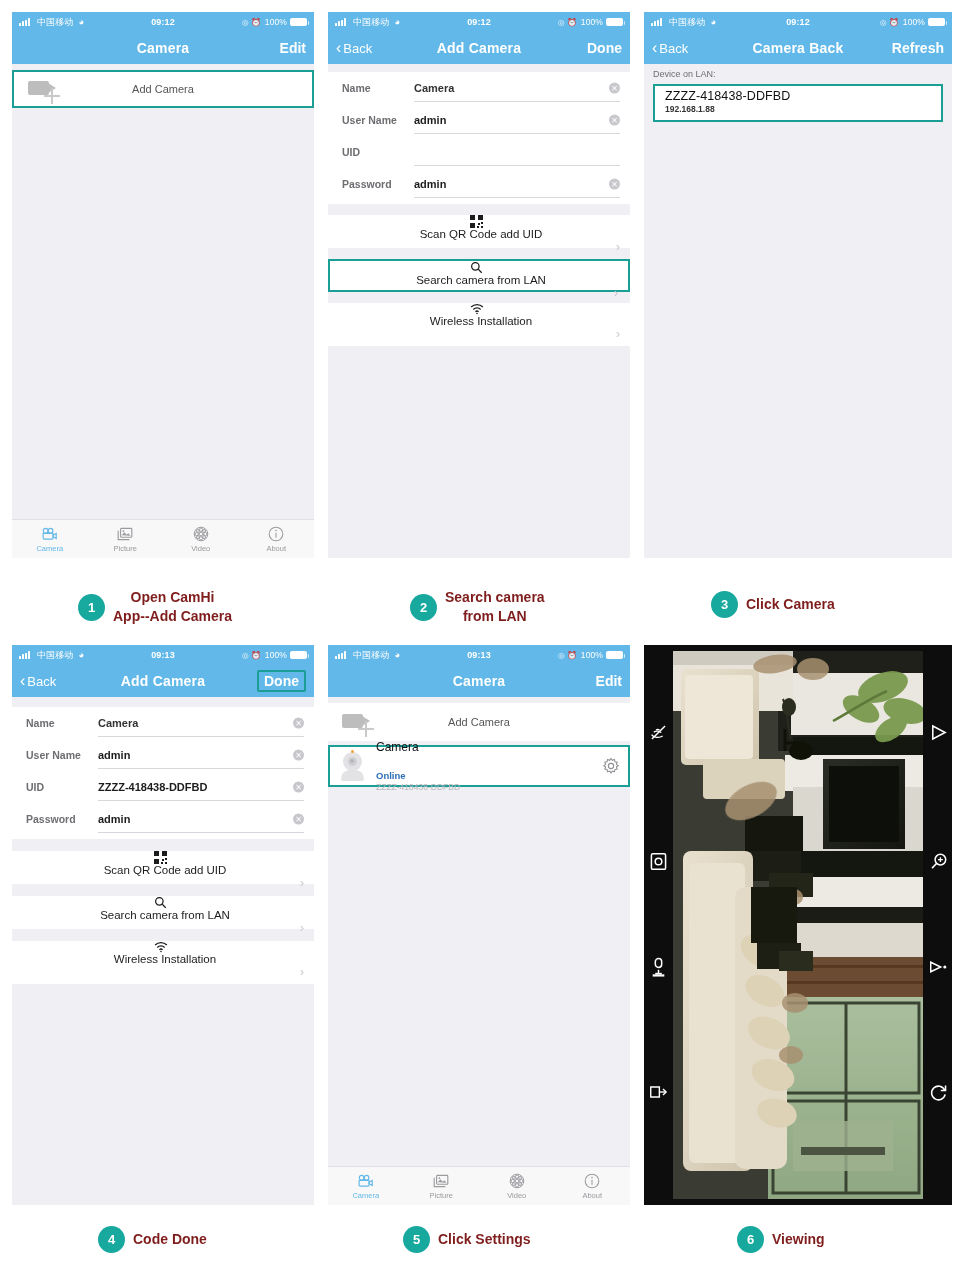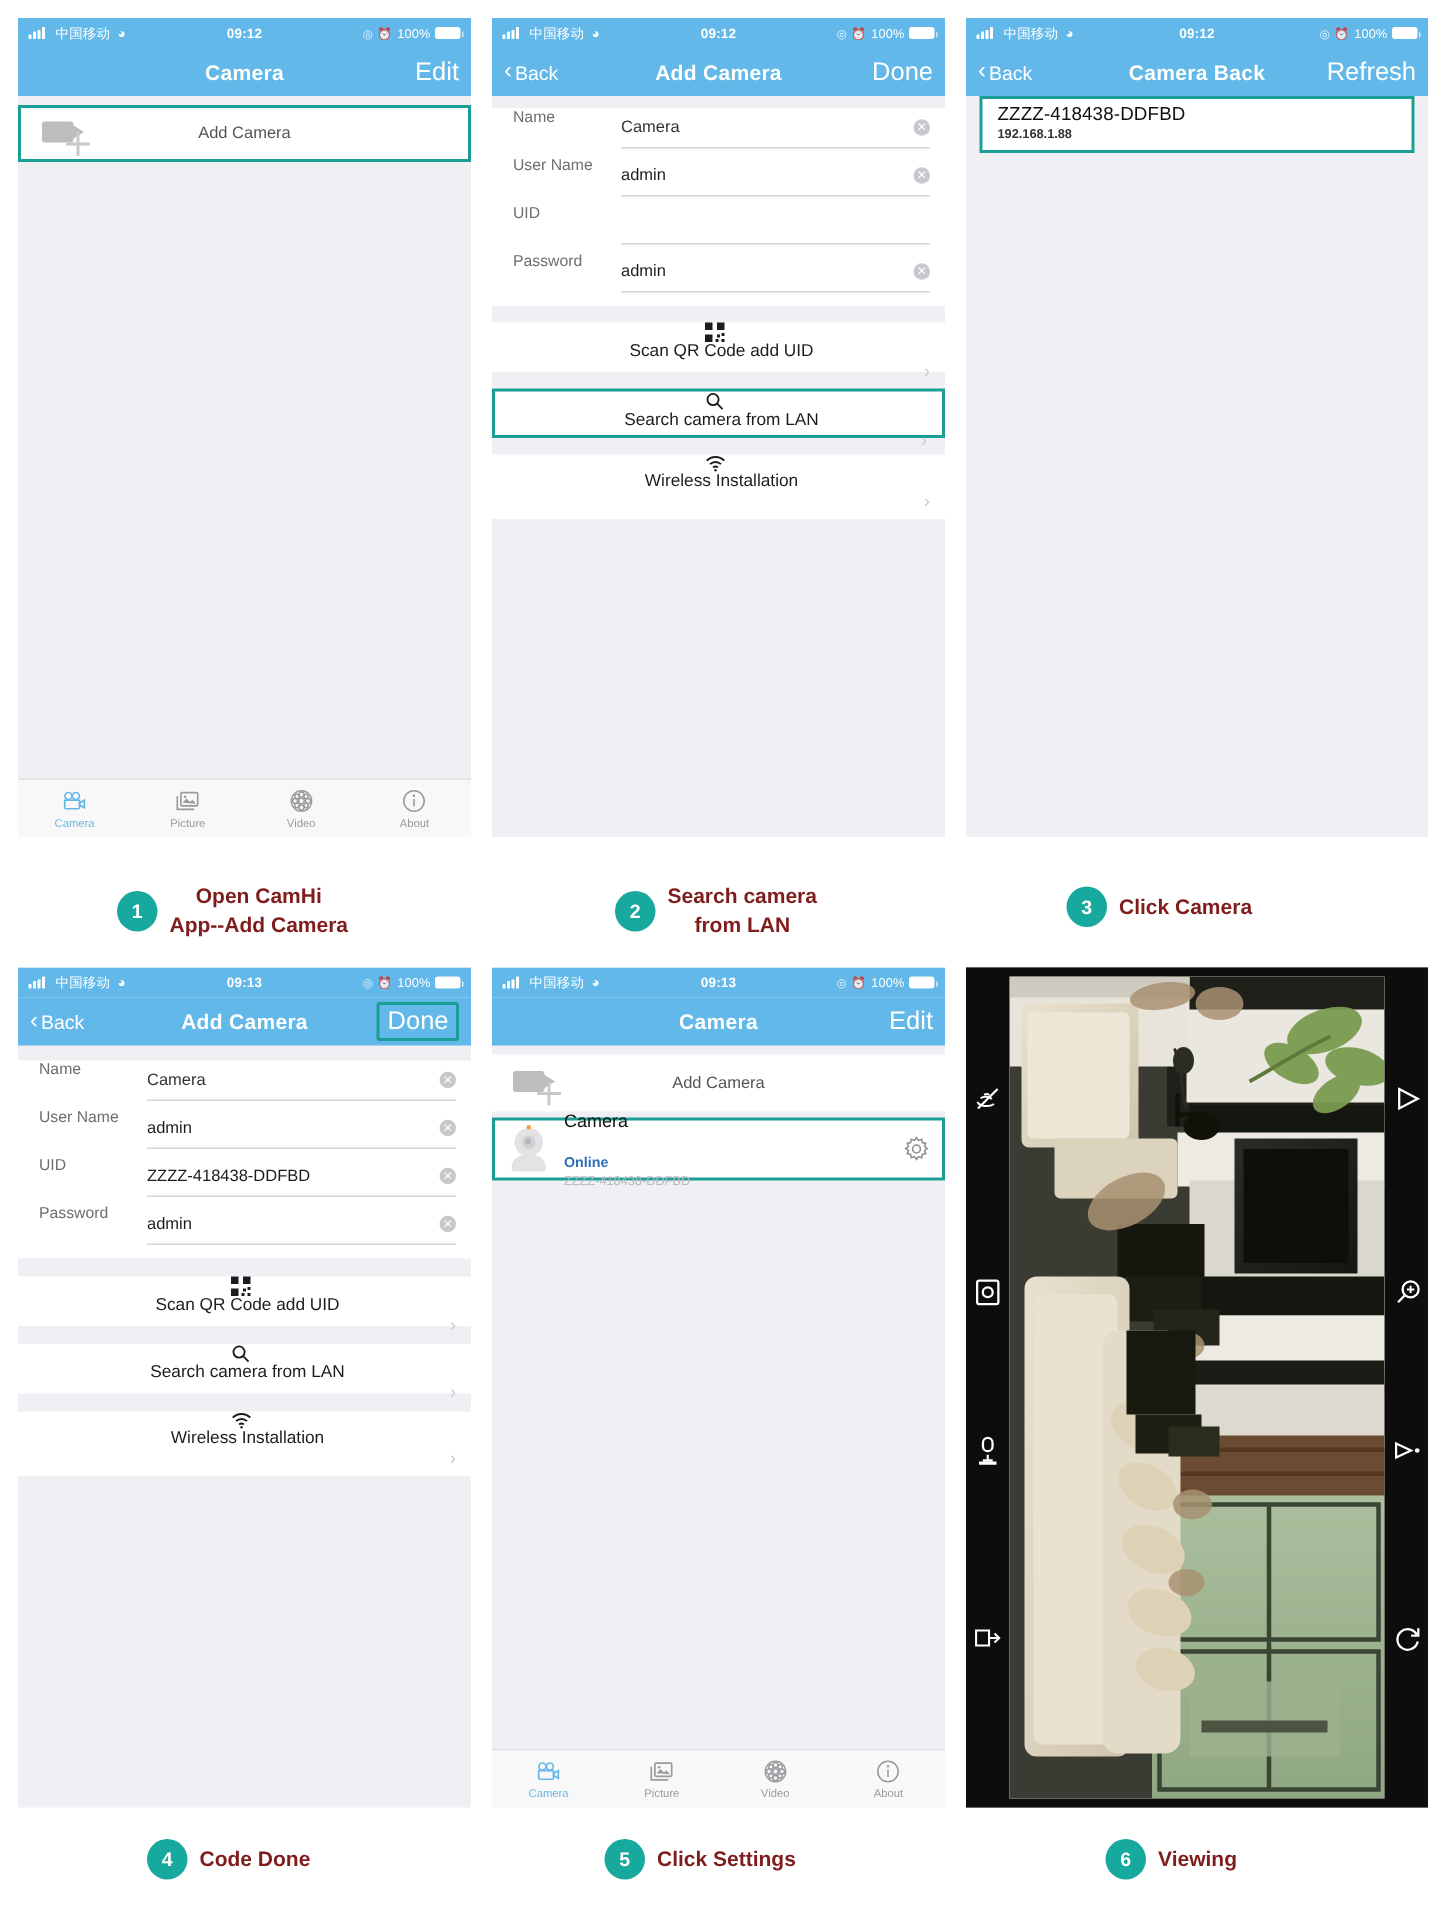--- a/index.html
+++ b/index.html
@@ -43,21 +43,21 @@
   .glyph-loc,.glyph-alarm{font-size:8px;opacity:.85;}
 
   
   .navbar{
     height:32px;background:#62b8e8;color:#fff;position:relative;
     display:flex;align-items:center;padding:0 8px;box-sizing:border-box;
   }
   .nav-title{position:absolute;left:0;right:0;text-align:center;font-size:14px;font-weight:bold;letter-spacing:.2px;}
   .nav-left{display:flex;align-items:center;font-size:13px;z-index:2;gap:1px;}
   .nav-chev{font-size:16px;line-height:1;font-weight:500;margin-right:1px;}
-  .nav-right{margin-left:auto;font-size:17px;font-weight:normal;z-index:2;}
+  .nav-right{margin-left:auto;font-size:14px;font-weight:bold;z-index:2;}
   .nav-right.boxed{border:2.5px solid #1a9e96;padding:1px 5px;border-radius:2px;background:#62b8e8;}
 
   
   .gap{background:#efeff4;}
   .row-white{background:#fff;}
 
   
   .addcam{
     background:#fff;height:38px;display:flex;align-items:center;position:relative;
   }
@@ -67,21 +67,21 @@
   .cam-lens{position:absolute;left:20px;top:5px;width:0;height:0;border-top:5px solid transparent;
             border-bottom:5px solid transparent;border-left:8px solid #bdbdbd;}
   .cam-plus{position:absolute;left:16px;top:10px;width:16px;height:16px;}
   .cam-plus:before,.cam-plus:after{content:"";position:absolute;background:#c9c9c9;}
   .cam-plus:before{left:7px;top:0;width:2px;height:16px;}
   .cam-plus:after{left:0;top:7px;width:16px;height:2px;}
   .addcam-label{position:absolute;left:0;right:0;text-align:center;font-size:11px;color:#555;}
 
   
   .form{background:#fff;padding:0 0 4px 0;}
-  .frow{display:flex;align-items:flex-start;height:32px;padding:0 10px 0 14px;position:relative;}
+  .frow{display:flex;align-items:center;height:32px;padding:0 10px 0 14px;position:relative;font-weight:bold;}
   .flabel{width:72px;font-size:10.5px;color:#6d6d72;flex:none;}
   .finput{flex:1;position:relative;display:flex;align-items:center;
           border-bottom:1px solid #d8d8dc;height:26px;padding-right:18px;}
   .fval{font-size:11px;color:#1c1c1e;}
   .fval.name{color:#333;}
   .fclear{position:absolute;right:0;top:50%;transform:translateY(-50%);
           width:11px;height:11px;border-radius:50%;background:#c8c7cc;color:#fff;
           font-size:8px;line-height:11px;text-align:center;font-family:"DejaVu Sans",sans-serif;}
 
   
@@ -370,20 +370,21 @@
       </div>
     </div>
     <div class="navbar">
       <div class="nav-left">
         <span class="nav-chev">‹</span>
         <span>Back</span>
       </div>
       <div class="nav-title">Camera Back</div>
       <div class="nav-right">Refresh</div>
     </div>
+    <div class="lan-head">Device on LAN:</div>
     <div style="padding:0 9px;">
       <div class="lan-item">
         <div class="lan-uid">ZZZZ-418438-DDFBD</div>
         <div class="lan-ip">192.168.1.88</div>
       </div>
     </div>
   </div>
 
   <div class="phone p4">
     <div class="statusbar">

